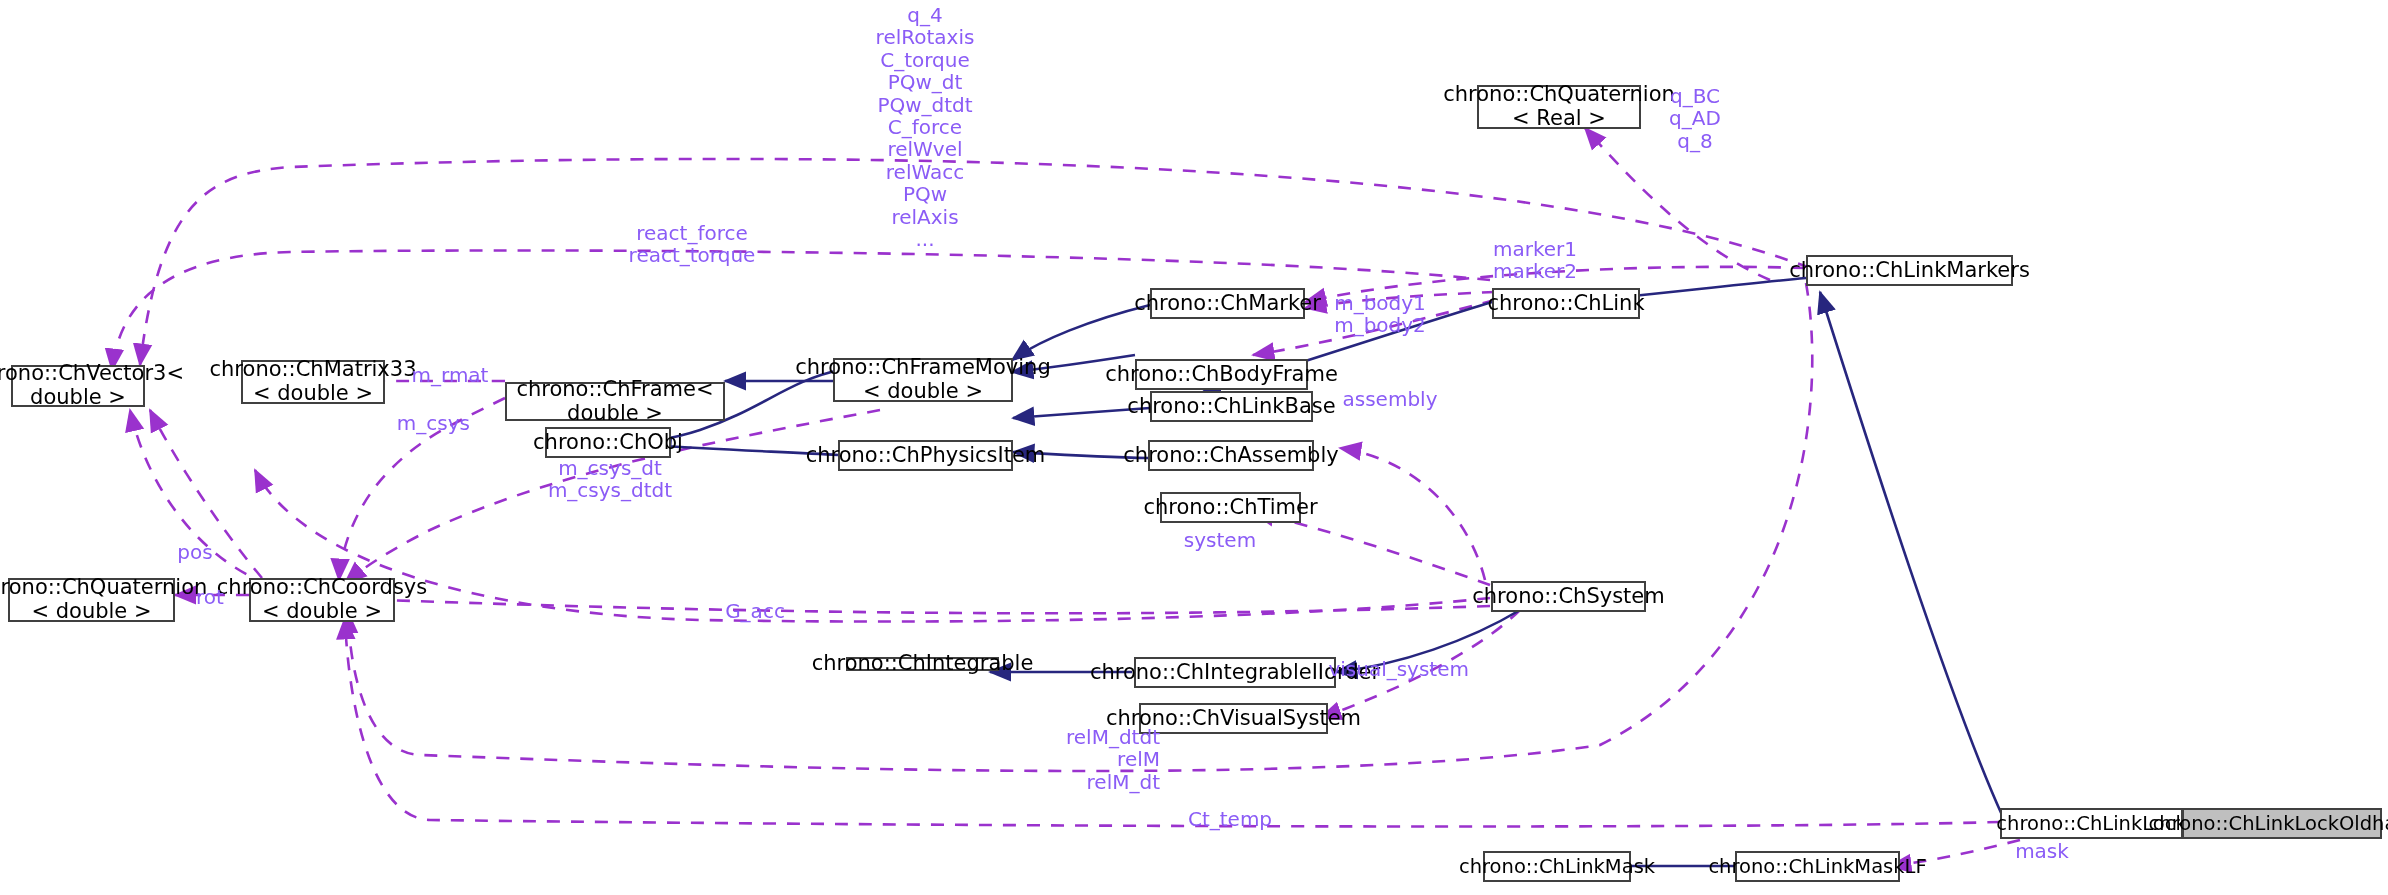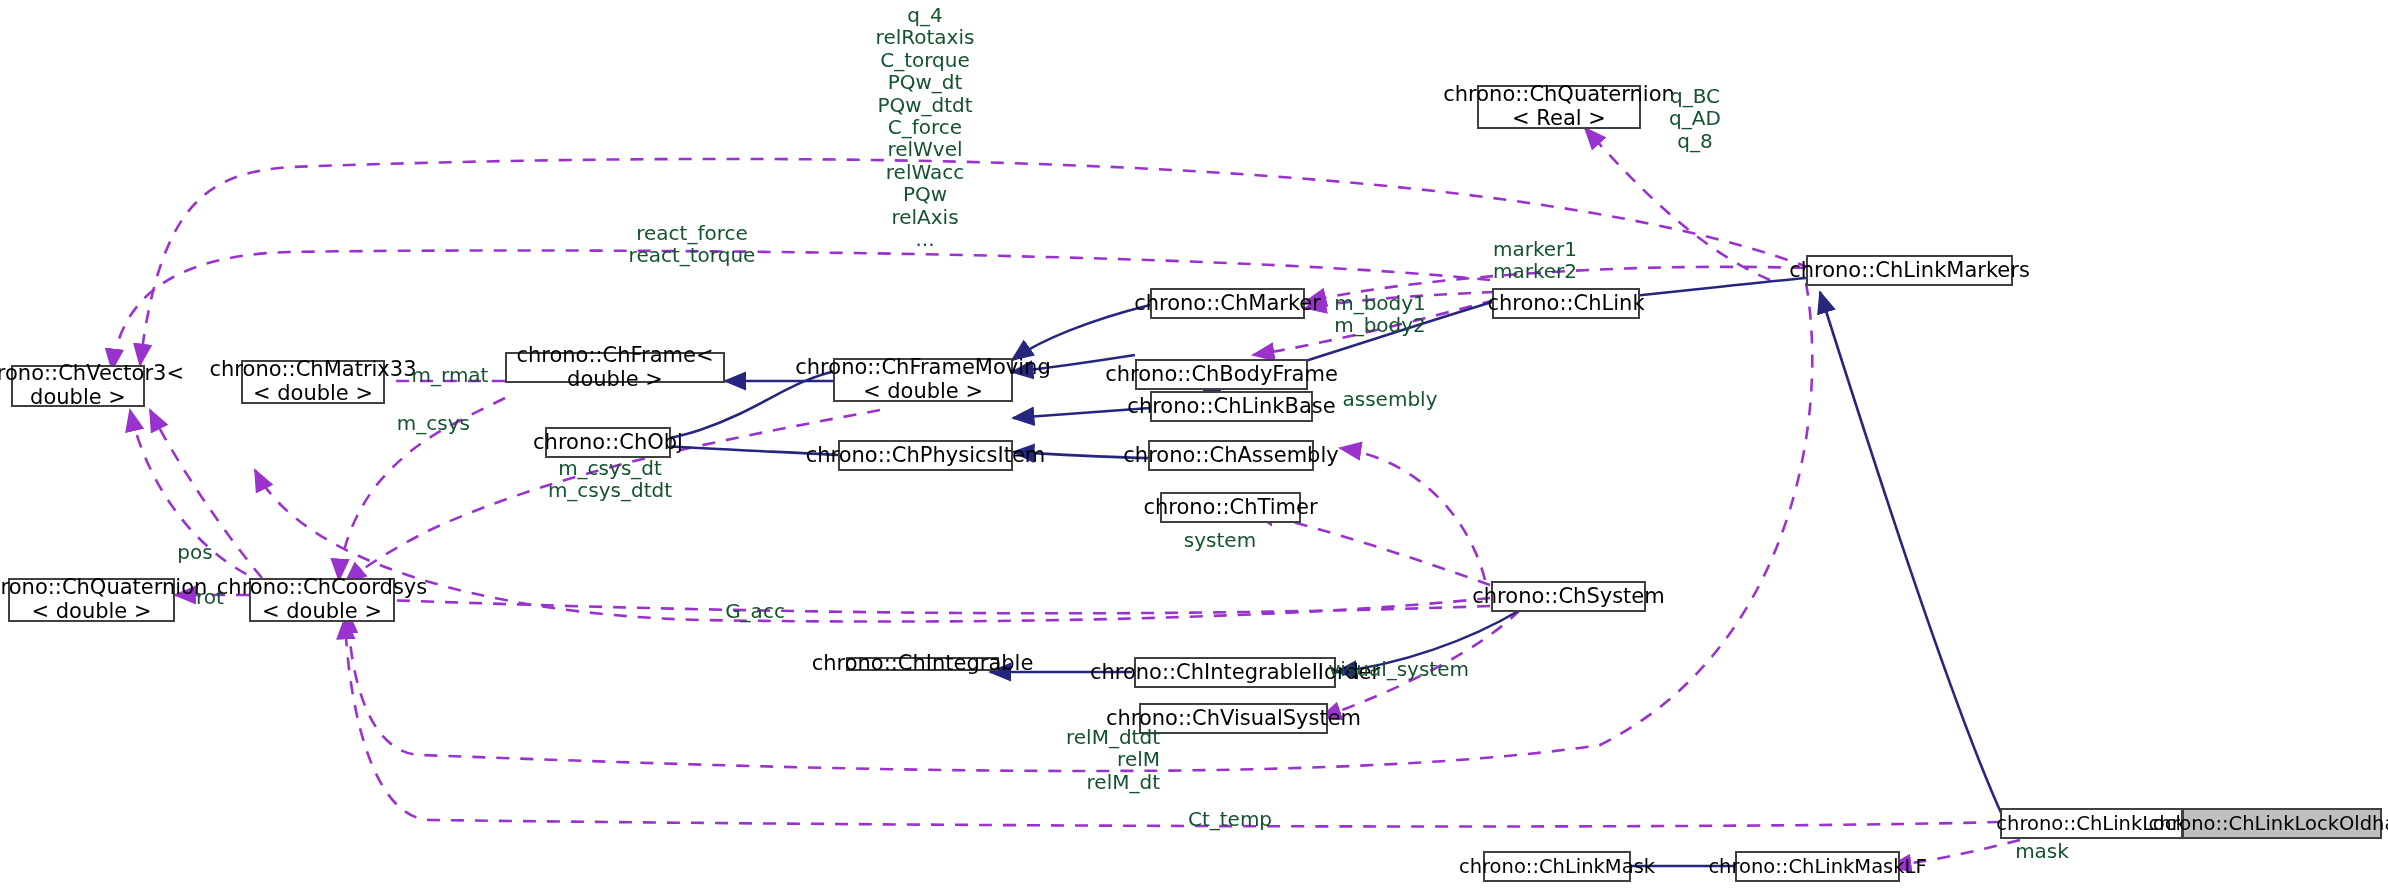--- a/index.html
+++ b/index.html
@@ -5,21 +5,21 @@
 <style>
   html,body{margin:0;padding:0;background:#ffffff;}
   body{font-family:"DejaVu Sans","Liberation Sans",sans-serif;}
   #canvas{position:relative;width:2388px;height:895px;background:#ffffff;overflow:hidden;}
   svg.edges{position:absolute;left:0;top:0;width:2388px;height:895px;pointer-events:none;}
   .node{position:absolute;box-sizing:border-box;border:2px solid #404040;background:#ffffff;
         text-align:center;color:#000000;font-size:21px;line-height:1.12;
         display:flex;align-items:center;justify-content:center;white-space:pre-line;}
   .node.hl{background:#bfbfbf;border-color:#404040;}
   .node.small{font-size:19.5px;}
-  .elabel{position:absolute;color:#14532d;font-size:20px;line-height:1.17;text-align:center;
+  .elabel{position:absolute;color:#8b5cf6;font-size:20px;line-height:1.17;text-align:center;
           white-space:pre-line;background:transparent;}
   .elabel.tight{line-height:1.12;}
 </style>
 </head>
 <body>
 
 <div id="canvas">
 
   <svg class="edges" viewBox="0 0 2388 895" xmlns="http://www.w3.org/2000/svg">
     <defs>
@@ -112,21 +112,21 @@
 
   <div class="node" style="left:8px;top:578px;width:167px;height:44px;">chrono::ChQuaternion
 &lt; double &gt;</div>
 
   <div class="node" style="left:1477px;top:85px;width:164px;height:44px;">chrono::ChQuaternion
 &lt; Real &gt;</div>
 
   <div class="node" style="left:249px;top:578px;width:146px;height:44px;">chrono::ChCoordsys
 &lt; double &gt;</div>
 
-  <div class="node" style="left:505px;top:352px;width:220px;height:31px;">chrono::ChFrame&lt; double &gt;</div>
+  <div class="node" style="left:505px;top:382px;width:220px;height:39px;">chrono::ChFrame&lt; double &gt;</div>
 
   <div class="node" style="left:833px;top:358px;width:180px;height:44px;">chrono::ChFrameMoving
 &lt; double &gt;</div>
 
   <div class="node" style="left:545px;top:427px;width:126px;height:31px;">chrono::ChObj</div>
 
   <div class="node" style="left:838px;top:440px;width:175px;height:31px;">chrono::ChPhysicsItem</div>
 
   <div class="node" style="left:1150px;top:288px;width:155px;height:31px;">chrono::ChMarker</div>
 

